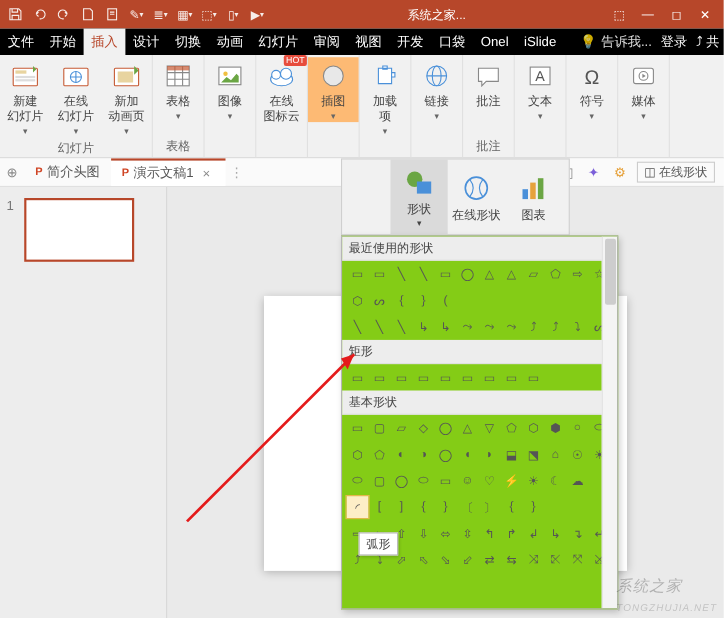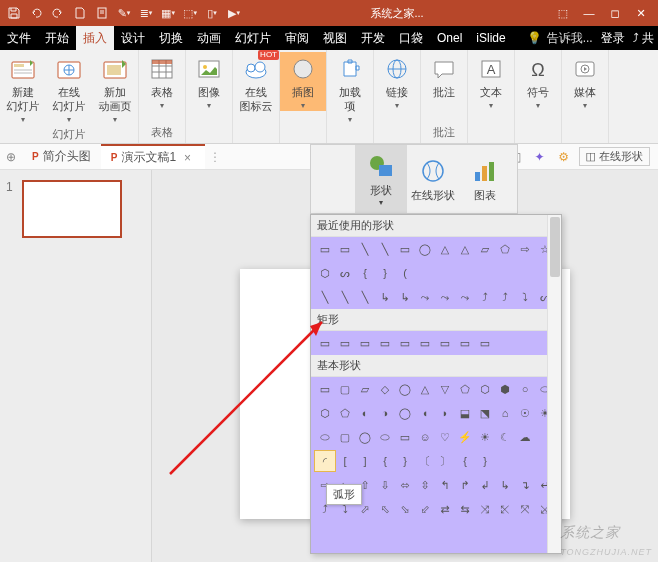--- a/index.html
+++ b/index.html
@@ -50,21 +50,21 @@
 .canvas-area { flex:1; position:relative; display:flex; align-items:center; justify-content:center; }
 .slide { width:330px; height:250px; background:#fff; box-shadow:0 2px 8px rgba(0,0,0,.25); margin-top:56px; }
 
 
 .sub-ribbon { position:absolute; left:310px; top:144px; width:208px; height:70px; background:#F1F1F1; border:1px solid #CFCFCF; display:flex; }
 .sub-ribbon .srbtn { flex:0 0 52px; display:flex; flex-direction:column; align-items:center; justify-content:center; font-size:11px; color:#444; cursor:pointer; }
 .sub-ribbon .srbtn.sel { background:#DADADA;margin-left:44px; }
 .sub-ribbon .srbtn .ic { width:30px; height:30px; margin-bottom:2px; display:flex; align-items:center; justify-content:center; }
 
 
-.gallery { position:absolute; left:310px; top:214px; width:252px; height:340px; background:#c4b5fd; border:1px solid #B5B5B5; box-shadow:2px 2px 6px rgba(0,0,0,.2); overflow:hidden; font-size:11px; }
+.gallery { position:absolute; left:310px; top:214px; width:252px; height:340px; background:#84cc16; border:1px solid #B5B5B5; box-shadow:2px 2px 6px rgba(0,0,0,.2); overflow:hidden; font-size:11px; }
 .gallery .ghdr { background:#EDEDED; padding:3px 6px; color:#444; font-weight:500; border-bottom:1px solid #E0E0E0; }
 .gallery .grow { display:flex; flex-wrap:wrap; padding:2px 4px; gap:0; }
 .gallery .gcell { width:20px; height:20px; display:flex; align-items:center; justify-content:center; cursor:pointer; color:#555; }
 .gallery .gcell.hi { background:#FDEEC7; outline:1px solid #E6B74D; }
 .gallery .scroll { position:absolute; right:0; top:0; width:14px; height:100%; background:#F4F4F4; border-left:1px solid #E0E0E0; }
 .gallery .scroll .thumb-s { position:absolute; left:2px; top:2px; width:10px; height:60px; background:#CDCDCD; border-radius:2px; }
 
 
 .tooltip { position:absolute; left:326px; top:484px; background:#fff; border:1px solid #B5B5B5; padding:2px 6px; font-size:11px; color:#444; box-shadow:1px 1px 3px rgba(0,0,0,.2); }
 

